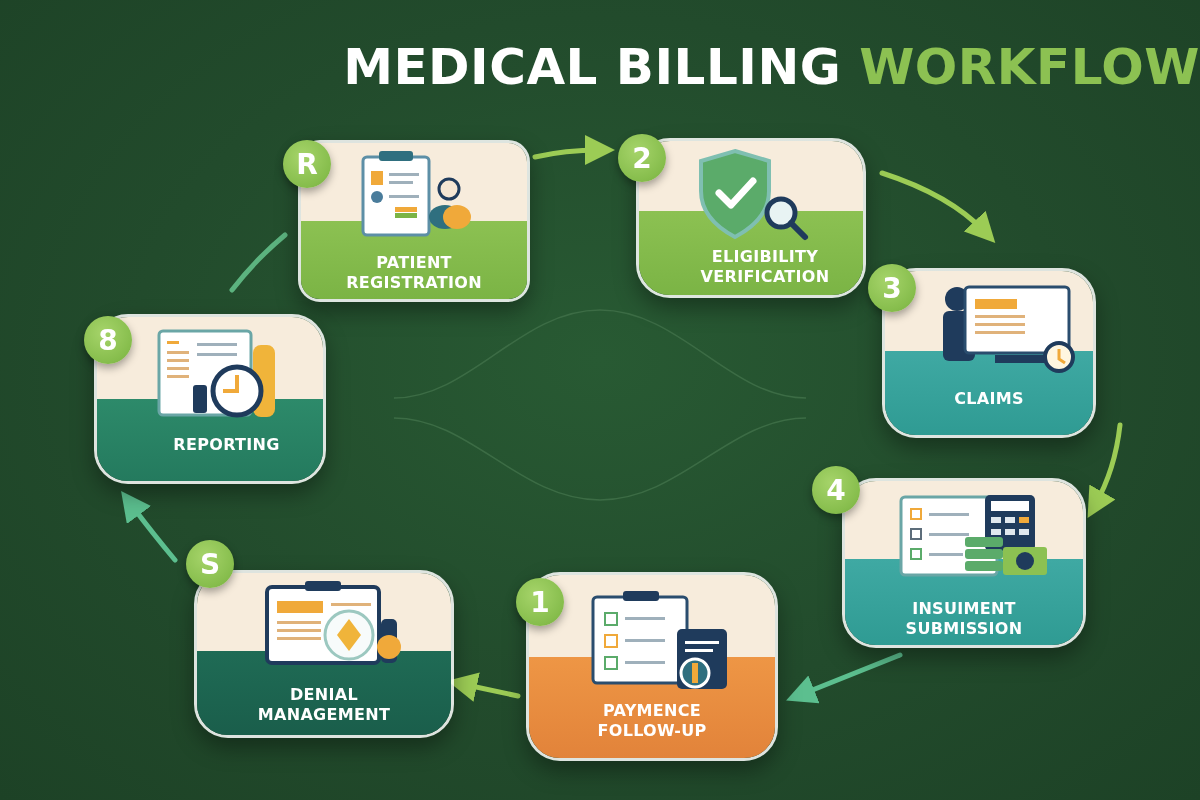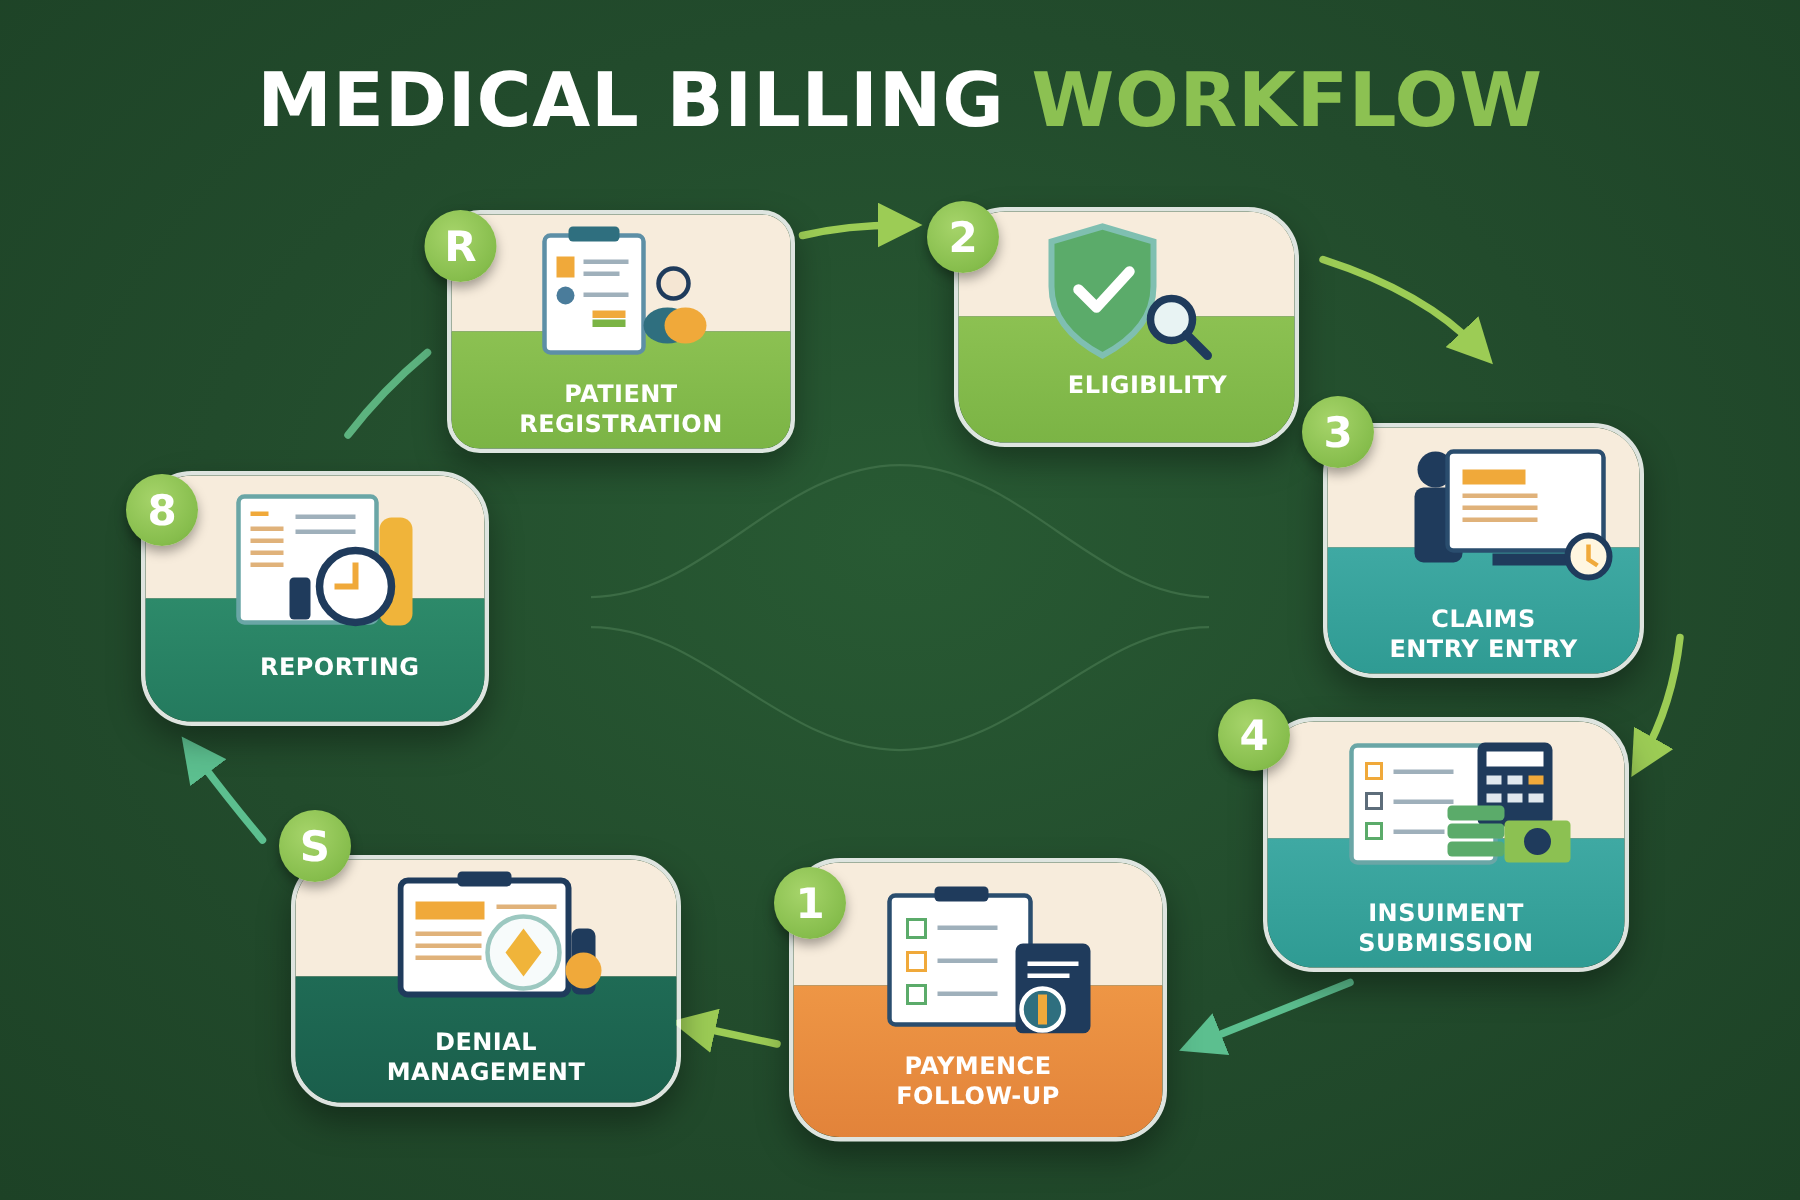--- a/index.html
+++ b/index.html
@@ -4,21 +4,21 @@
 <style>
   * { box-sizing: border-box; margin: 0; padding: 0; }
   html, body { width: 1200px; height: 800px; overflow: hidden; }
   body {
     background: radial-gradient(ellipse at 50% 45%, #285a33 0%, #224b2c 55%, #1d4226 100%);
     font-family: "Liberation Sans", "DejaVu Sans", sans-serif;
     position: relative;
   }
   .title {
     position: absolute; top: 38px; left: 0; width: 1200px;
-    text-align: center;
+    text-align: right;
     font-size: 50px; font-weight: 900; letter-spacing: 0.5px;
     font-family: "DejaVu Sans", "Liberation Sans", sans-serif;
   }
   .title .t-white { color: #ffffff; }
   .title .t-green { color: #8cc152; }
 
   .bg-curves { position: absolute; left: 0; top: 0; width: 1200px; height: 800px; pointer-events: none; }
 
   .card {
     position: absolute;
@@ -118,42 +118,42 @@
   <div class="top" style="height:70px;"></div>
   <div class="bottom" style="top:70px; background: linear-gradient(180deg,#8cc152,#7bb445);"></div>
   <svg class="illus" style="left:56px; top:6px;" width="130" height="100" viewBox="0 0 130 100">
     <path d="M40 4 L74 14 L74 44 Q74 72 40 90 Q6 72 6 44 L6 14 Z" fill="#5bab6a" stroke="#7fbfb1" stroke-width="4"></path>
     <path d="M24 46 L36 58 L58 34" stroke="#ffffff" stroke-width="7" fill="none" stroke-linecap="round" stroke-linejoin="round"></path>
     <circle cx="86" cy="66" r="14" fill="#e8f3f3" stroke="#1f3b5c" stroke-width="5"></circle>
     <line x1="96" y1="76" x2="110" y2="90" stroke="#1f3b5c" stroke-width="6" stroke-linecap="round"></line>
   </svg>
   <div class="label" style="top:106px;padding-left:28px;">
     <div>Eligibility</div>
+    <div>Verification</div>
   </div>
 </div>
 <div class="badge" style="left:618px; top:134px;">2</div>
 
-<div class="card" style="left:882px; top:268px; width:214px; height:170px;margin-top:14px;">
+<div class="card" style="left:882px; top:268px; width:214px; height:170px;">
   <div class="top" style="height:80px;"></div>
   <div class="bottom" style="top:80px; background: linear-gradient(180deg,#3fa9a3,#2f9b93);"></div>
   <svg class="illus" style="left:46px; top:10px;" width="150" height="95" viewBox="0 0 150 95">
     <circle cx="26" cy="18" r="12" fill="#1f3b5c"></circle>
     <rect x="12" y="30" width="32" height="50" rx="6" fill="#1f3b5c"></rect>
     <rect x="34" y="6" width="104" height="66" rx="4" fill="#ffffff" stroke="#2a4d6e" stroke-width="3"></rect>
     <rect x="44" y="18" width="42" height="10" fill="#f0a93a"></rect>
     <rect x="44" y="34" width="50" height="3" fill="#e0b27a"></rect>
     <rect x="44" y="42" width="50" height="3" fill="#e0b27a"></rect>
     <rect x="44" y="50" width="50" height="3" fill="#e0b27a"></rect>
     <rect x="64" y="74" width="60" height="8" fill="#1f3b5c"></rect>
     <circle cx="128" cy="76" r="14" fill="#fff6e0" stroke="#1f3b5c" stroke-width="4"></circle>
     <path d="M128 68 L128 78 L134 82" stroke="#f0a93a" stroke-width="3" fill="none"></path>
   </svg>
   <div class="label" style="top:118px;">
     <div>Claims</div>
-    <div>Entry Entry</div>
   </div>
 </div>
 <div class="badge" style="left:868px; top:264px;">3</div>
 
 <div class="card" style="left:842px; top:478px; width:244px; height:170px;">
   <div class="top" style="height:78px;"></div>
   <div class="bottom" style="top:78px; background: linear-gradient(180deg,#3fa9a3,#2f9b93);"></div>
   <svg class="illus" style="left:54px; top:10px;" width="150" height="90" viewBox="0 0 150 90">
     <rect x="2" y="6" width="96" height="78" rx="4" fill="#ffffff" stroke="#6aa6a6" stroke-width="3"></rect>
     <rect x="12" y="18" width="10" height="10" fill="none" stroke="#f0a93a" stroke-width="2"></rect>

